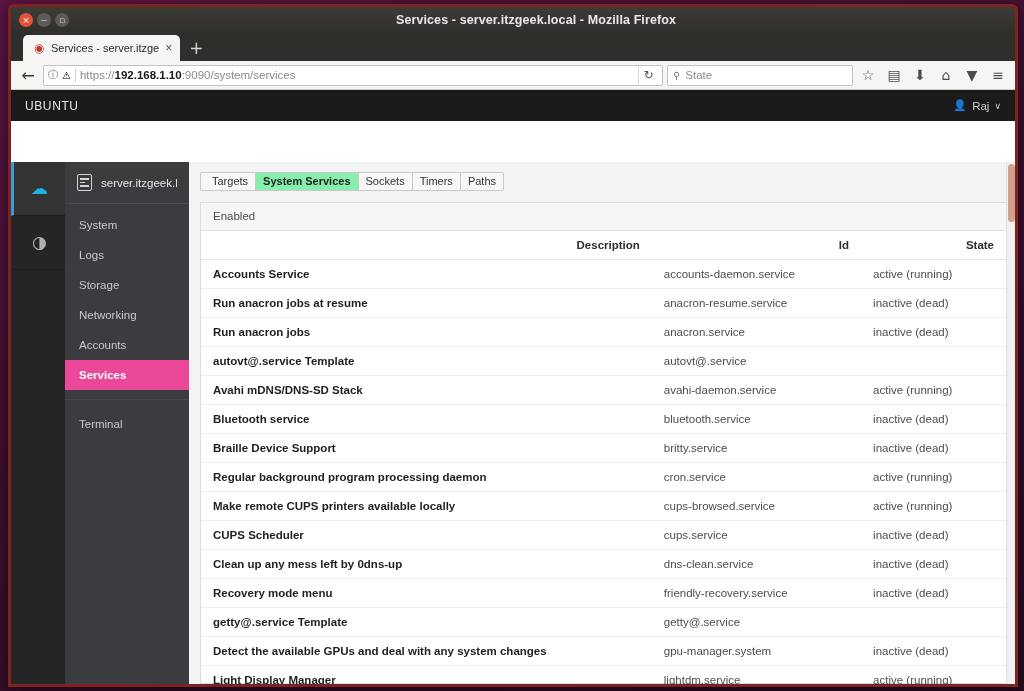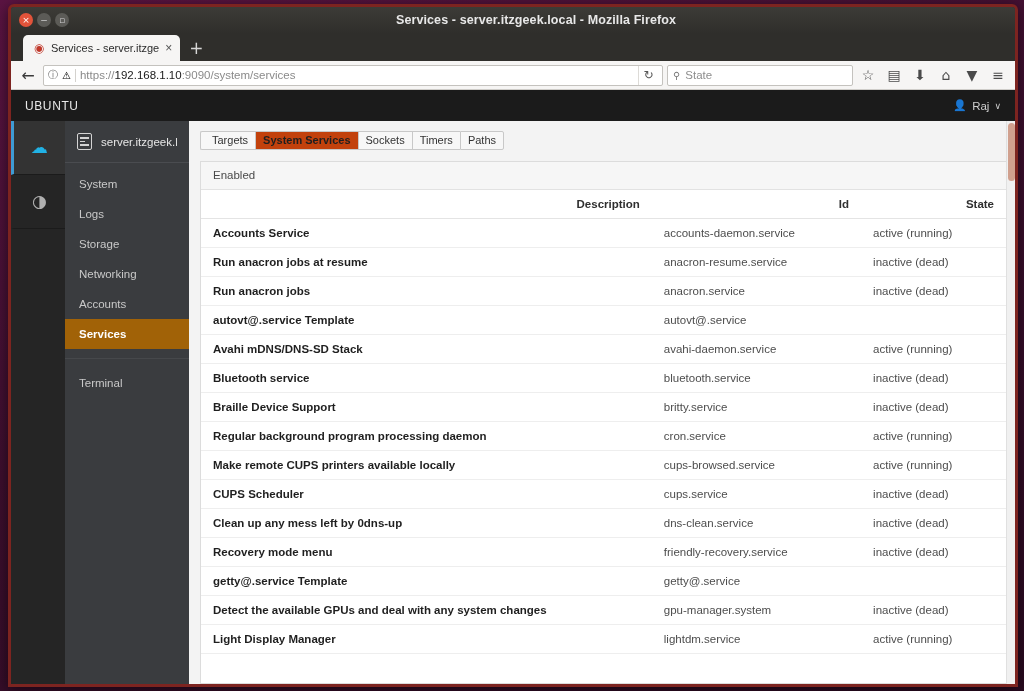--- a/index.html
+++ b/index.html
@@ -135,41 +135,41 @@
     min-width: 0;
   }
   .url-ident { font-size: 10px; color: #666; font-family:"DejaVu Sans",sans-serif; }
   .url-lock { font-size: 10px; }
   .url-sep { width:1px; height:13px; background:#d4d2ce; }
   .url-text {
     font-size: 11.5px; color: #8a8a8a;
     white-space: nowrap; overflow: hidden;
     flex: 1;
   }
-  .url-text b { color: #1a1a1a; font-weight: normal; }
+  .url-text b { color: #1a1a1a; font-weight: bold; }
   .url-go {
     width: 20px; height: 19px; flex: none;
     border-left: 1px solid #dddbd7;
     display:flex; align-items:center; justify-content:center;
     color:#555; font-size:12px; font-family:"DejaVu Sans",sans-serif;
   }
   .searchbar {
     width: 186px; height: 21px;
     background: #ffffff;
     border: 1px solid #c4c2be;
     border-radius: 2px;
     display: flex; align-items: center;
     padding: 0 5px; gap: 5px;
     flex: none;
   }
   .searchbar .sicon { font-size: 10px; color: #777; font-family:"DejaVu Sans",sans-serif; }
   .searchbar .sph { font-size: 11.5px; color: #8d8d8d; }
 
   
-  .page { flex: 1; display: flex; flex-direction: column; min-height: 0; background:#fff; }
+  .page { flex: 1; display: flex; flex-direction: column; min-height: 0; background:#fff;gap:41px; }
 
   .ck-header {
     height: 31px;
     background: #1b1b1b;
     display: flex; align-items: center;
     justify-content: space-between;
     padding: 0 14px;
     flex: none;
   }
   .ck-brand { color: #e9e9e9; font-size: 12px; letter-spacing: .6px; }
@@ -212,42 +212,42 @@
 
   .nav-list { padding-top: 6px; }
   .nav-item {
     height: 30px;
     display: flex; align-items: center;
     padding: 0 0 0 14px;
     color: #c9c9c9;
     font-size: 11.5px;
     text-align: center;
   }
-  .nav-item.active { background: #a16207; color: #ffffff; font-weight: bold; }
+  .nav-item.active { background: #ec4899; color: #ffffff; font-weight: bold; }
   .nav-gap { height: 10px; border-bottom: 1px solid #46484b; margin-bottom: 9px; }
 
   
   .main { flex: 1; background: #f3f3f3; min-width: 0; display:flex; flex-direction:column; position:relative; }
 
   .tabbar { padding: 9px 0 0 11px; flex: none; }
   .tabs { display: inline-flex; }
   .tabbtn {
     height: 19px;
     padding: 0 7px;
     background: #f7f7f7;
     border: 1px solid #c8c8c8;
     border-right: none;
     font-size: 11px;
     color: #333;
     display: flex; align-items: center;
     white-space: nowrap;
   }
   .tabbtn:first-child { border-top-left-radius: 2px; border-bottom-left-radius: 2px; padding-left: 11px; }
   .tabbtn:last-child  { border-right: 1px solid #c8c8c8; border-top-right-radius: 2px; border-bottom-right-radius: 2px; }
-  .tabbtn.active { background: #c2410c; font-weight: bold; color: #1f1f1f; }
+  .tabbtn.active { background: #86efac; font-weight: bold; color: #1f1f1f; }
 
   .panelwrap { flex: 1; overflow: hidden; padding: 11px 8px 0 11px; min-height:0; }
   .panel {
     background: #ffffff;
     border: 1px solid #dcdcdc;
     height: 100%;
   }
   .panel-head {
     height: 28px;
     background: #f6f6f6;

